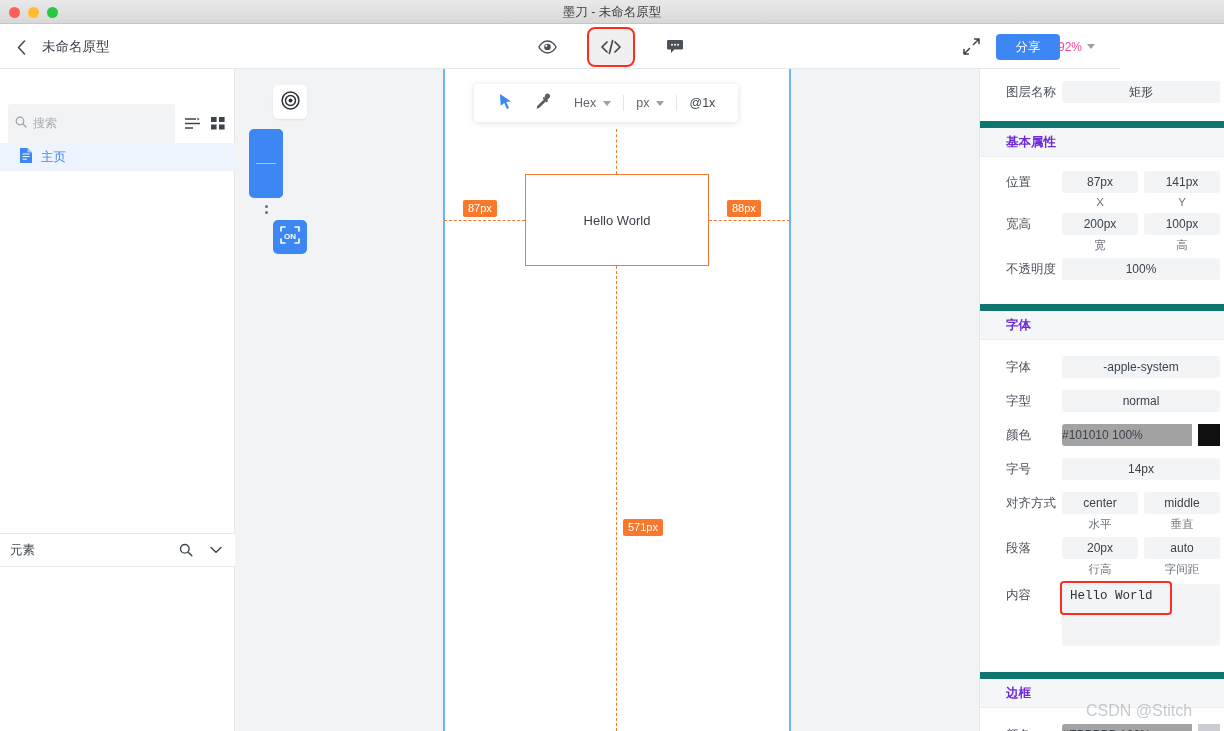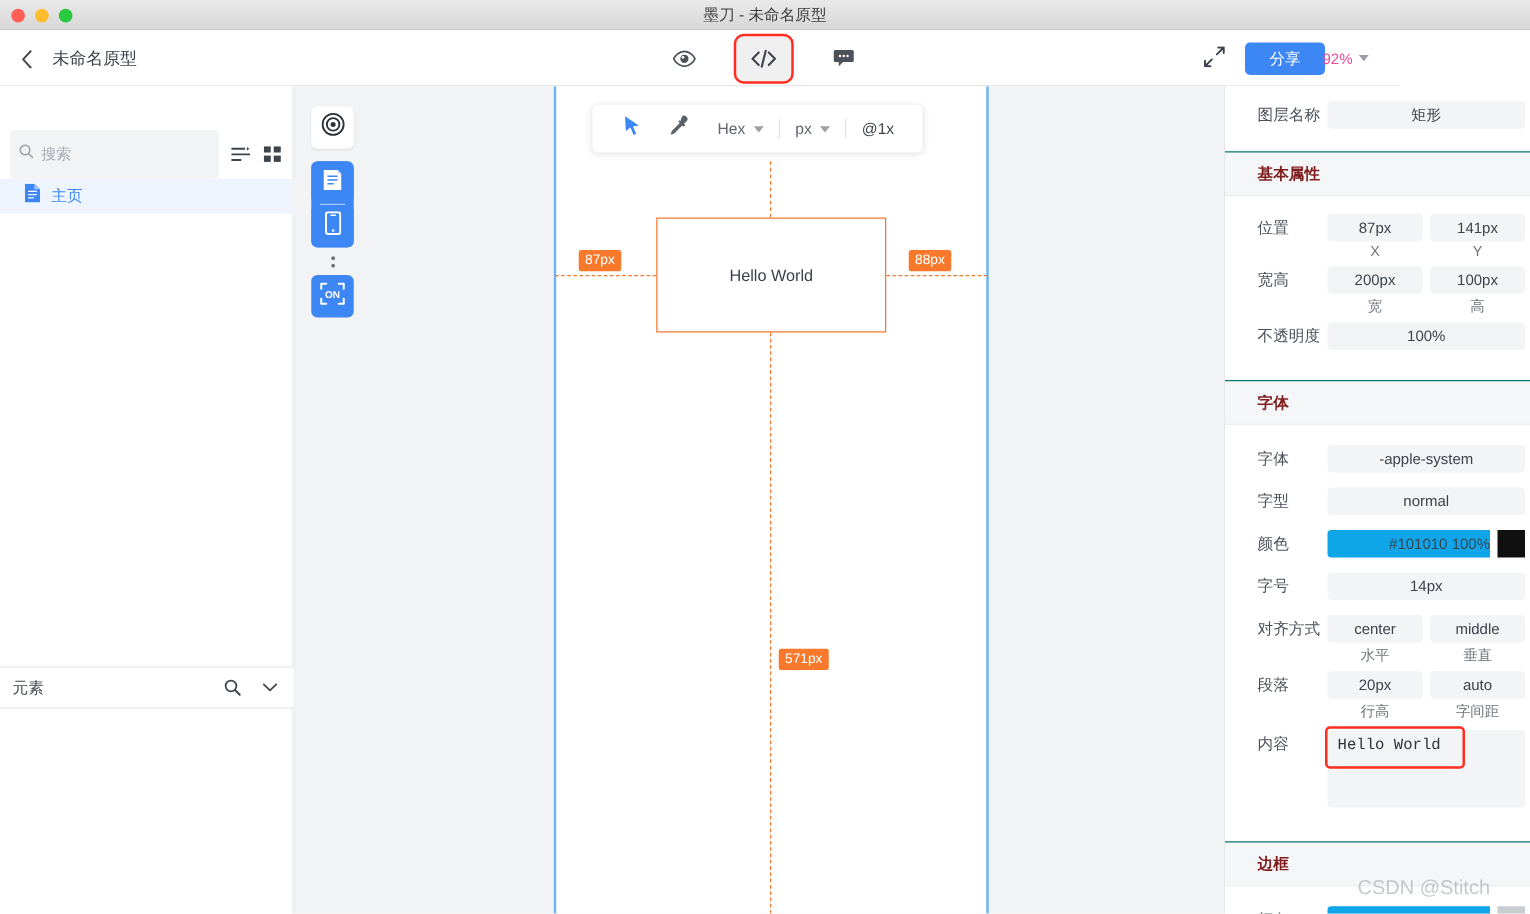--- a/index.html
+++ b/index.html
@@ -132,21 +132,21 @@
     position: absolute; left: 209px; top: 0; width: 346px; height: 662px;
     background: #ffffff;
   }
   .guide-v {
     position: absolute; top: 0; width: 2px; height: 662px; background: #6cb6f5;
   }
   
   .vtools { position: absolute; left: 14px; top: 16px; width: 34px; }
   .vt-btn {
     width: 34px; height: 34px; border-radius: 5px;
-    display: flex; align-items: center; justify-content: center; cursor: pointer;
+    display: flex; align-items: center; justify-content: center; cursor: pointer; margin-left: 24px;
   }
   .vt-btn.white { background: #ffffff; color: #2b3138; box-shadow: 0 1px 2px rgba(0,0,0,.08); }
   .vt-btn.blue { background: #3d87f5; color: #ffffff; }
   .vt-group { margin-top: 10px; border-radius: 5px; overflow: hidden; background:#3d87f5; }
   .vt-sep { height: 1px; background: rgba(255,255,255,.55); margin: 0 7px; }
   .vt-dots { height: 22px; display: flex; flex-direction: column; align-items: center;
              justify-content: center; gap: 3px; }
   .vt-dots i { width: 3px; height: 3px; border-radius: 50%; background: #6b7178; display:block; }
 
   
@@ -182,37 +182,37 @@
     border-radius: 2px; padding: 2px 5px; line-height: 13px; white-space: nowrap;
   }
 
   
   .right-panel {
     position: absolute; left: 979px; top: 69px; width: 245px; height: 662px;
     background: #fff; border-left: 1px solid #e3e6ea; overflow: hidden;
   }
   .rp-sec-head {
     height: 36px; background: #f4f6f8; display: flex; align-items: center;
-    padding-left: 26px; font-size: 12.5px; color: #7f1d1d; font-weight: bold;
-    border-top: 1px solid #0f766e; border-bottom: 1px solid #eceff2;
+    padding-left: 26px; font-size: 12.5px; color: #6d28d9; font-weight: bold;
+    border-top: 7px solid #0f766e; border-bottom: 1px solid #eceff2;
   }
   .rp-row { display: flex; align-items: center; padding: 0 4px 0 26px; min-height: 26px; }
   .rp-lab { width: 56px; font-size: 12.5px; color: #4b5159; flex-shrink: 0; }
   .rp-fields { flex: 1; display: flex; gap: 6px; }
   .rp-field {
     background: #f2f4f6; border-radius: 3px; height: 22px; line-height: 22px;
     text-align: center; font-size: 12px; color: #3d434a; flex: 1;
   }
   .rp-field.wide { flex: 1 1 100%; }
   .rp-sublabels { display: flex; gap: 6px; padding: 1px 4px 3px 82px; }
   .rp-sub { flex: 1; text-align: center; font-size: 11.5px; color: #6f757c; }
   .rp-swatch { width: 22px; height: 22px; background: #101010; flex-shrink: 0; }
   .rp-color-field {
-    background: #0ea5e9; border-radius: 3px 0 0 3px; height: 22px; line-height: 22px;
-    text-align: right; font-size: 12px; color: #3d434a; flex: 1;
+    background: #a3a3a3; border-radius: 3px 0 0 3px; height: 22px; line-height: 22px;
+    text-align: left; font-size: 12px; color: #3d434a; flex: 1;
   }
   .rp-textarea {
     background: #f2f4f6; border-radius: 3px; width: 100%; height: 62px;
     font-family: "Liberation Mono", "DejaVu Sans Mono", monospace;
     font-size: 12.5px; color: #2d333a; border: none; outline: none;
     padding: 5px 8px; resize: none; overflow: hidden;
   }
   .ta-wrap { position: relative; flex: 1; }
   .ta-hl {
     position: absolute; left: -2px; top: -3px; width: 112px; height: 34px;

